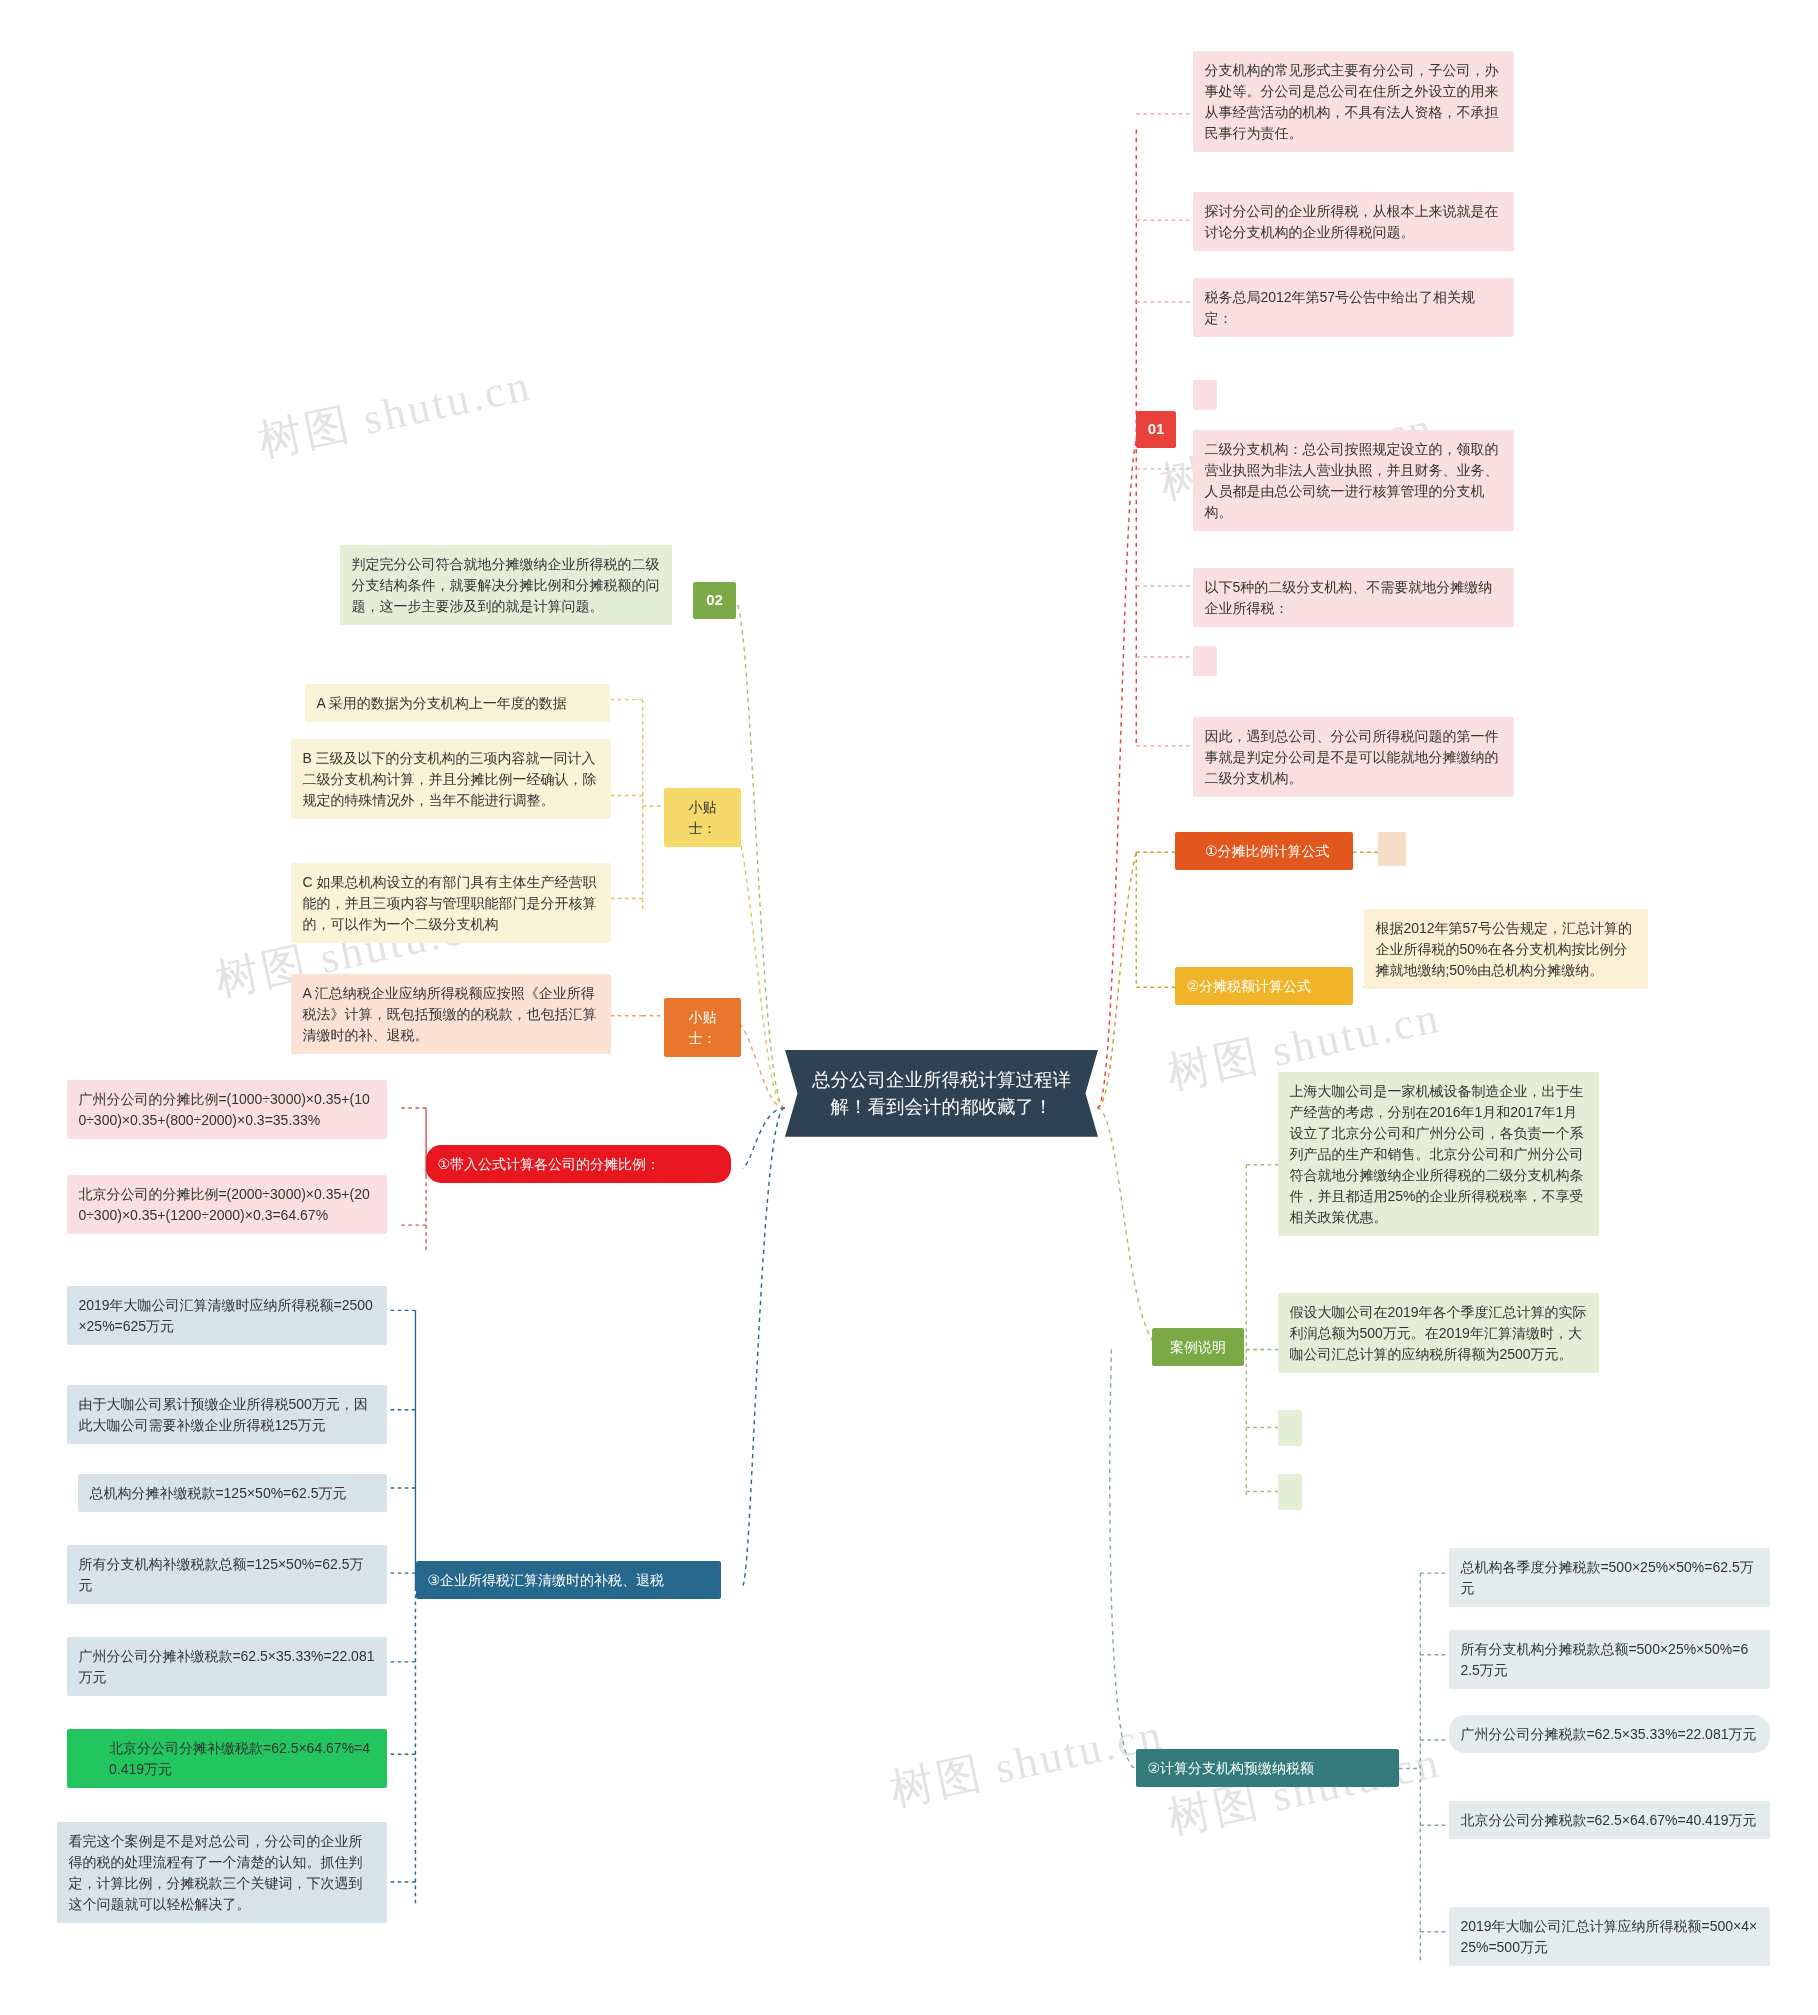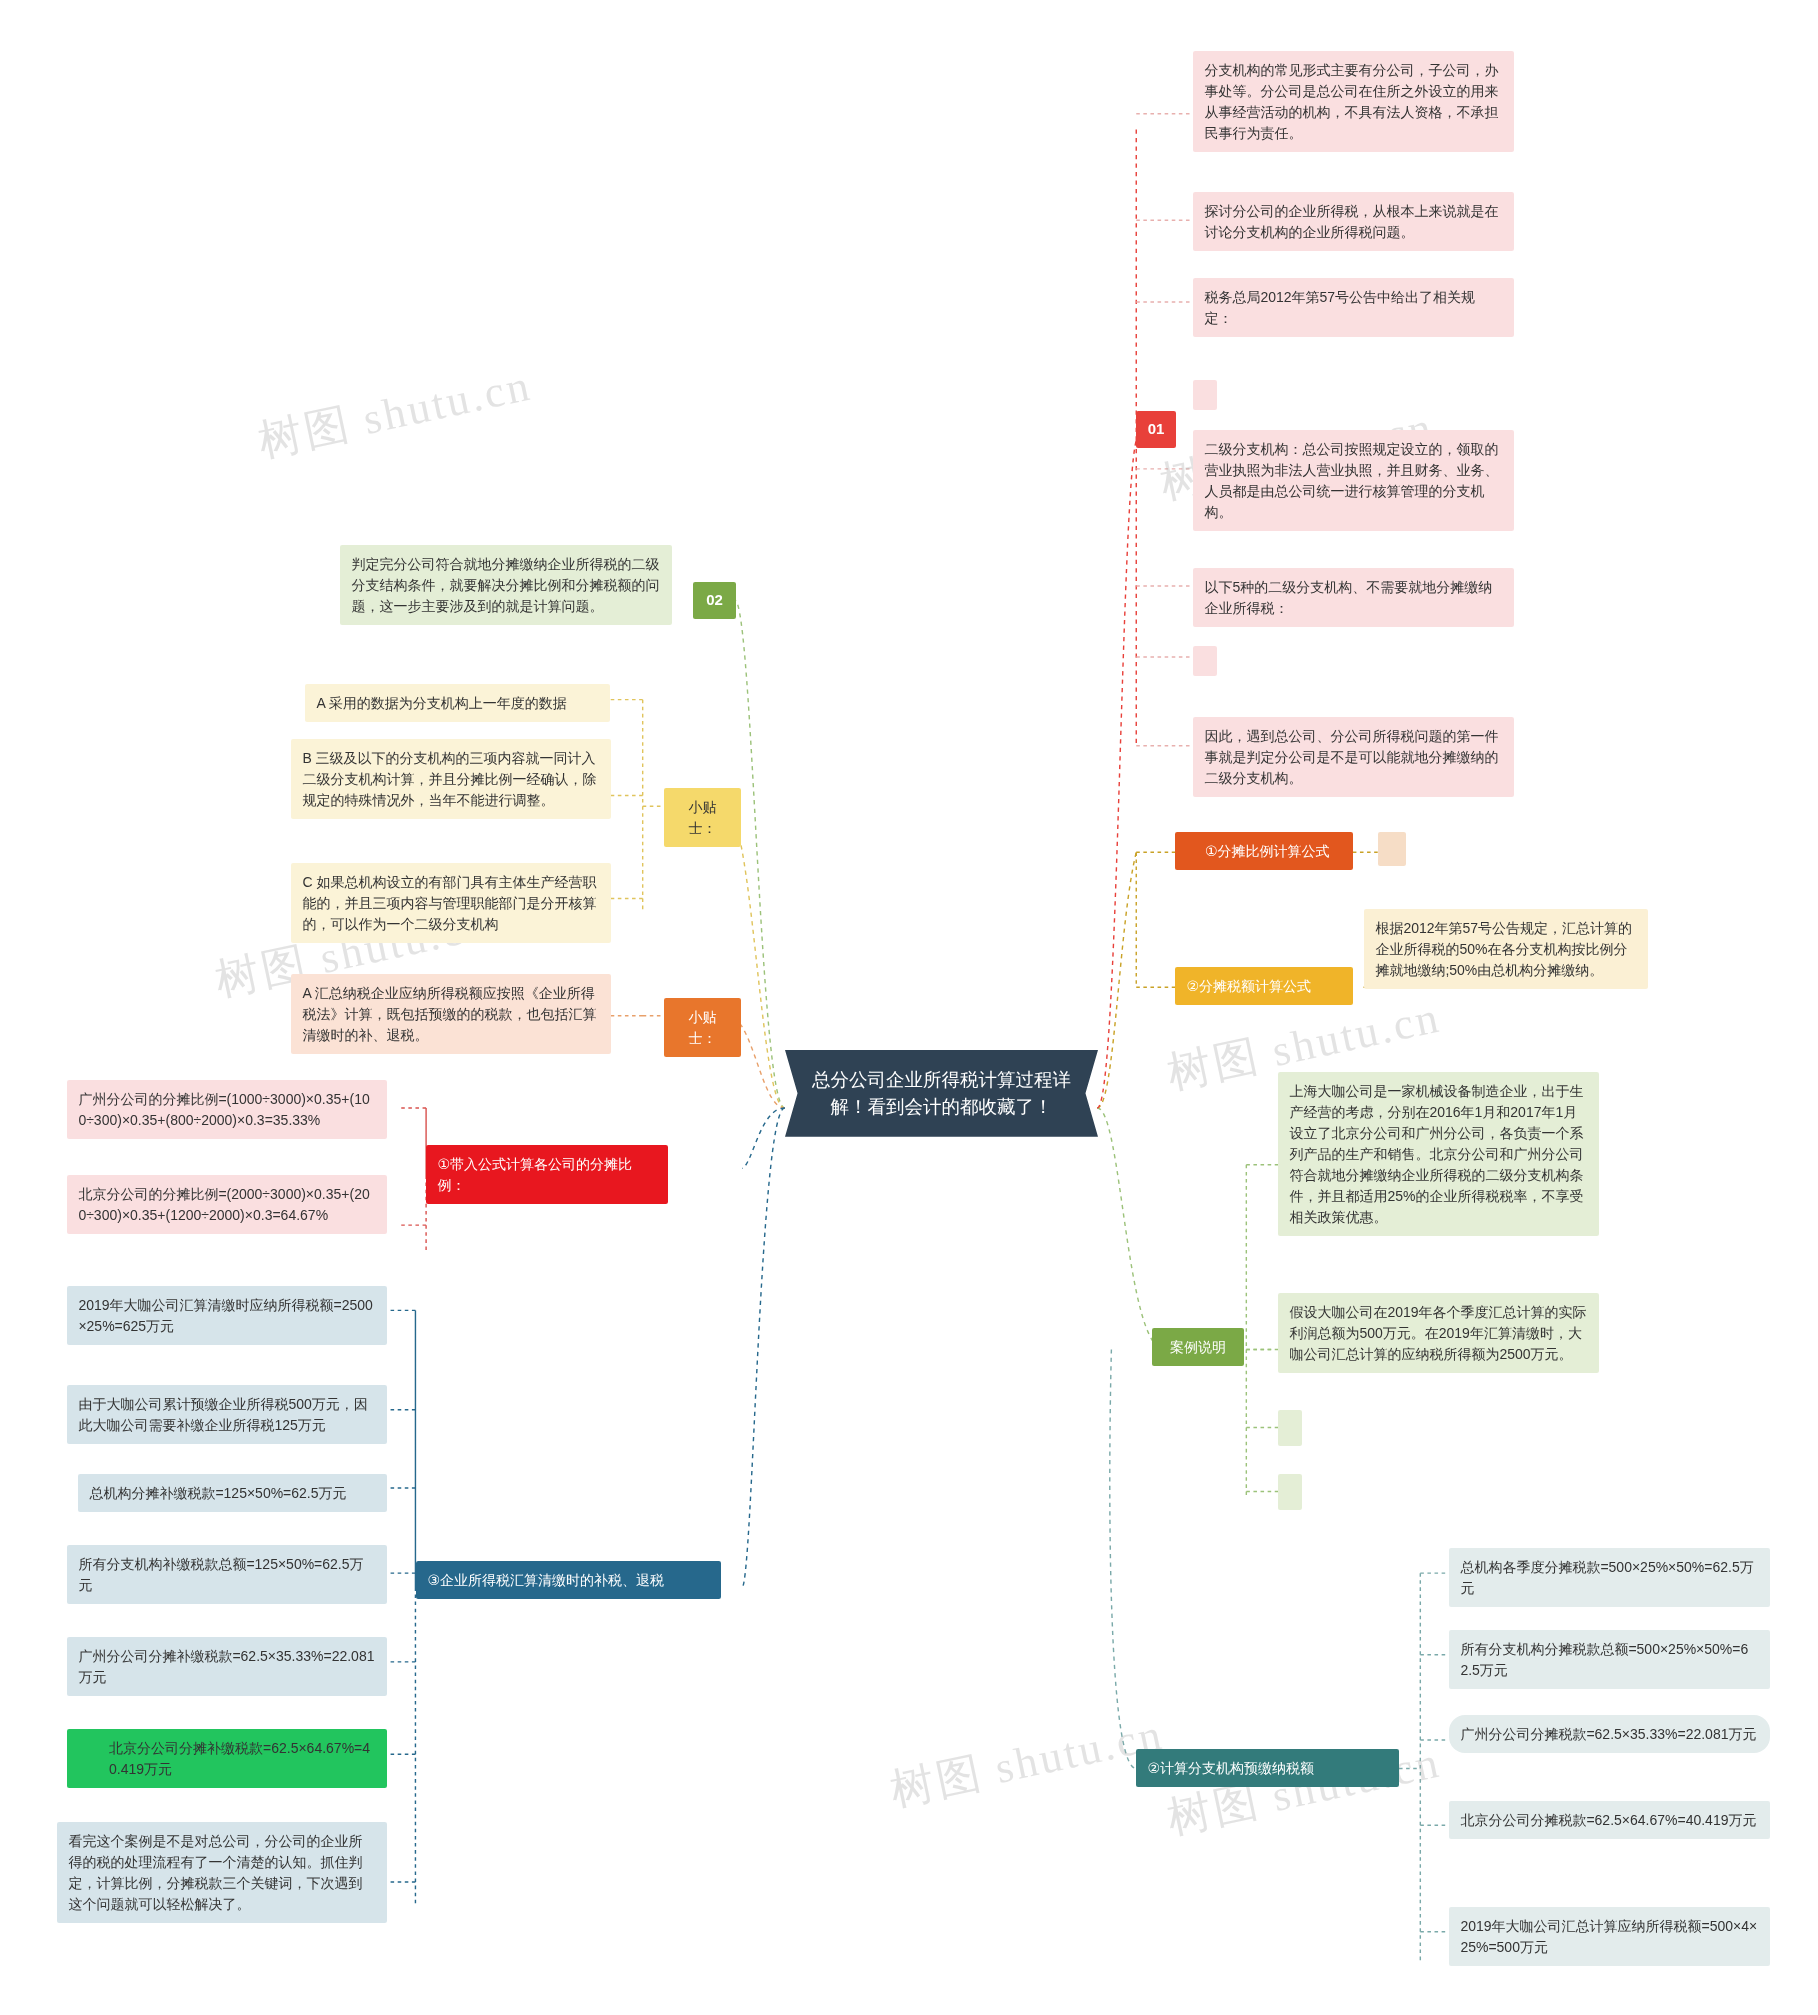--- a/index.html
+++ b/index.html
@@ -138,21 +138,21 @@
 <div class="node" style="left:1278px;top:1410px;width:24px;height:36px;background:#e4eed6;border-radius:2.1px;"></div>
 <div class="node" style="left:1278px;top:1474px;width:24px;height:36px;background:#e4eed6;border-radius:2.1px;"></div>
 
 <div class="node txt" style="left:1136px;top:1749px;width:263px;background:#337b7b;color:#ffffff;">②计算分支机构预缴纳税额</div>
 <div class="node txt" style="left:1449px;top:1548px;width:321px;background:#e3ecec;">总机构各季度分摊税款=500×25%×50%=62.5万元</div>
 <div class="node txt" style="left:1449px;top:1630px;width:321px;background:#e3ecec;">所有分支机构分摊税款总额=500×25%×50%=62.5万元</div>
 <div class="node txt" style="left:1449px;top:1715px;width:321px;background:#e3ecec;border-radius:16px;">广州分公司分摊税款=62.5×35.33%=22.081万元</div>
 <div class="node txt" style="left:1449px;top:1801px;width:321px;background:#e3ecec;">北京分公司分摊税款=62.5×64.67%=40.419万元</div>
 <div class="node txt" style="left:1449px;top:1907px;width:321px;background:#e3ecec;">2019年大咖公司汇总计算应纳所得税额=500×4×25%=500万元</div>
 
-<div class="node txt" style="left:426px;top:1145px;width:242px;background:#e8171f;color:#fff;">①带入公式计算各公司的分摊比例：</div>
+<div class="node txt" style="left:426px;top:1145px;width:305px;background:#e8171f;color:#fff;border-radius:15px;">①带入公式计算各公司的分摊比例：</div>
 <div class="node txt" style="left:67px;top:1080px;width:320px;background:#fadfe0;">广州分公司的分摊比例=(1000÷3000)×0.35+(100÷300)×0.35+(800÷2000)×0.3=35.33%</div>
 <div class="node txt" style="left:67px;top:1175px;width:320px;background:#fadfe0;">北京分公司的分摊比例=(2000÷3000)×0.35+(200÷300)×0.35+(1200÷2000)×0.3=64.67%</div>
 
 <div class="node txt" style="left:416px;top:1561px;width:305px;background:#26688c;color:#fff;">③企业所得税汇算清缴时的补税、退税</div>
 <div class="node txt" style="left:67px;top:1286px;width:320px;background:#d6e4ea;">2019年大咖公司汇算清缴时应纳所得税额=2500×25%=625万元</div>
 <div class="node txt" style="left:67px;top:1385px;width:320px;background:#d6e4ea;">由于大咖公司累计预缴企业所得税500万元，因此大咖公司需要补缴企业所得税125万元</div>
 <div class="node txt" style="left:78px;top:1474px;width:309px;background:#d6e4ea;">总机构分摊补缴税款=125×50%=62.5万元</div>
 <div class="node txt" style="left:67px;top:1545px;width:320px;background:#d6e4ea;">所有分支机构补缴税款总额=125×50%=62.5万元</div>
 <div class="node txt" style="left:67px;top:1637px;width:320px;background:#d6e4ea;">广州分公司分摊补缴税款=62.5×35.33%=22.081万元</div>
 <div class="node txt" style="left:67px;top:1729px;width:320px;background:#22c55e;padding-left:42px;">北京分公司分摊补缴税款=62.5×64.67%=40.419万元</div>

